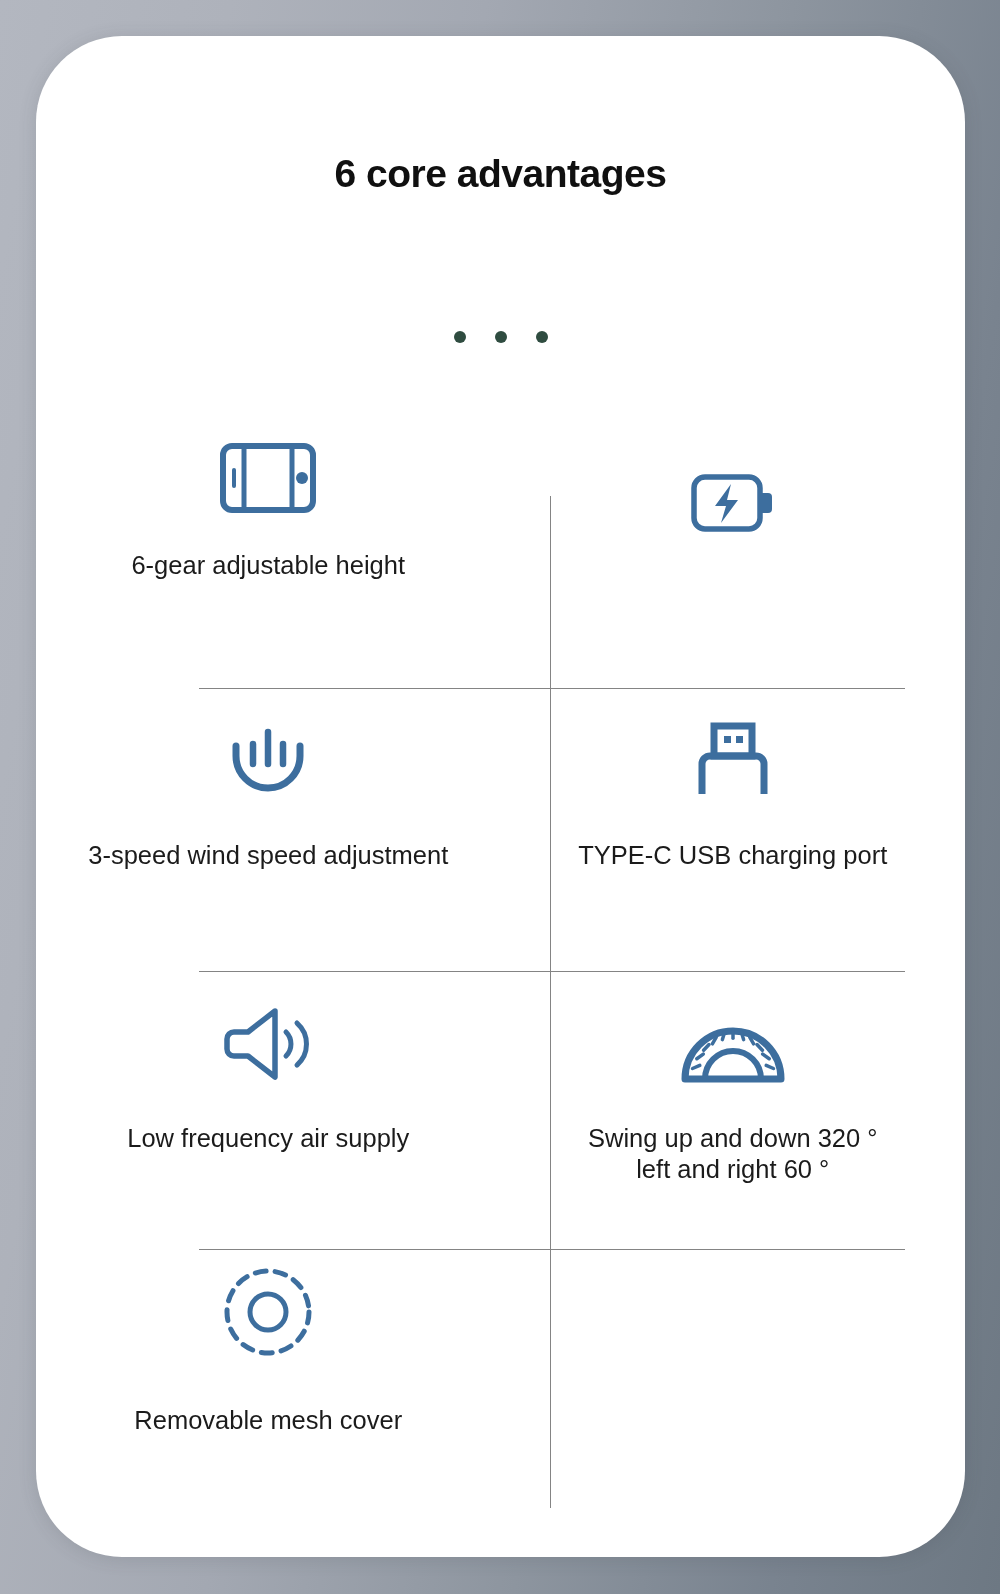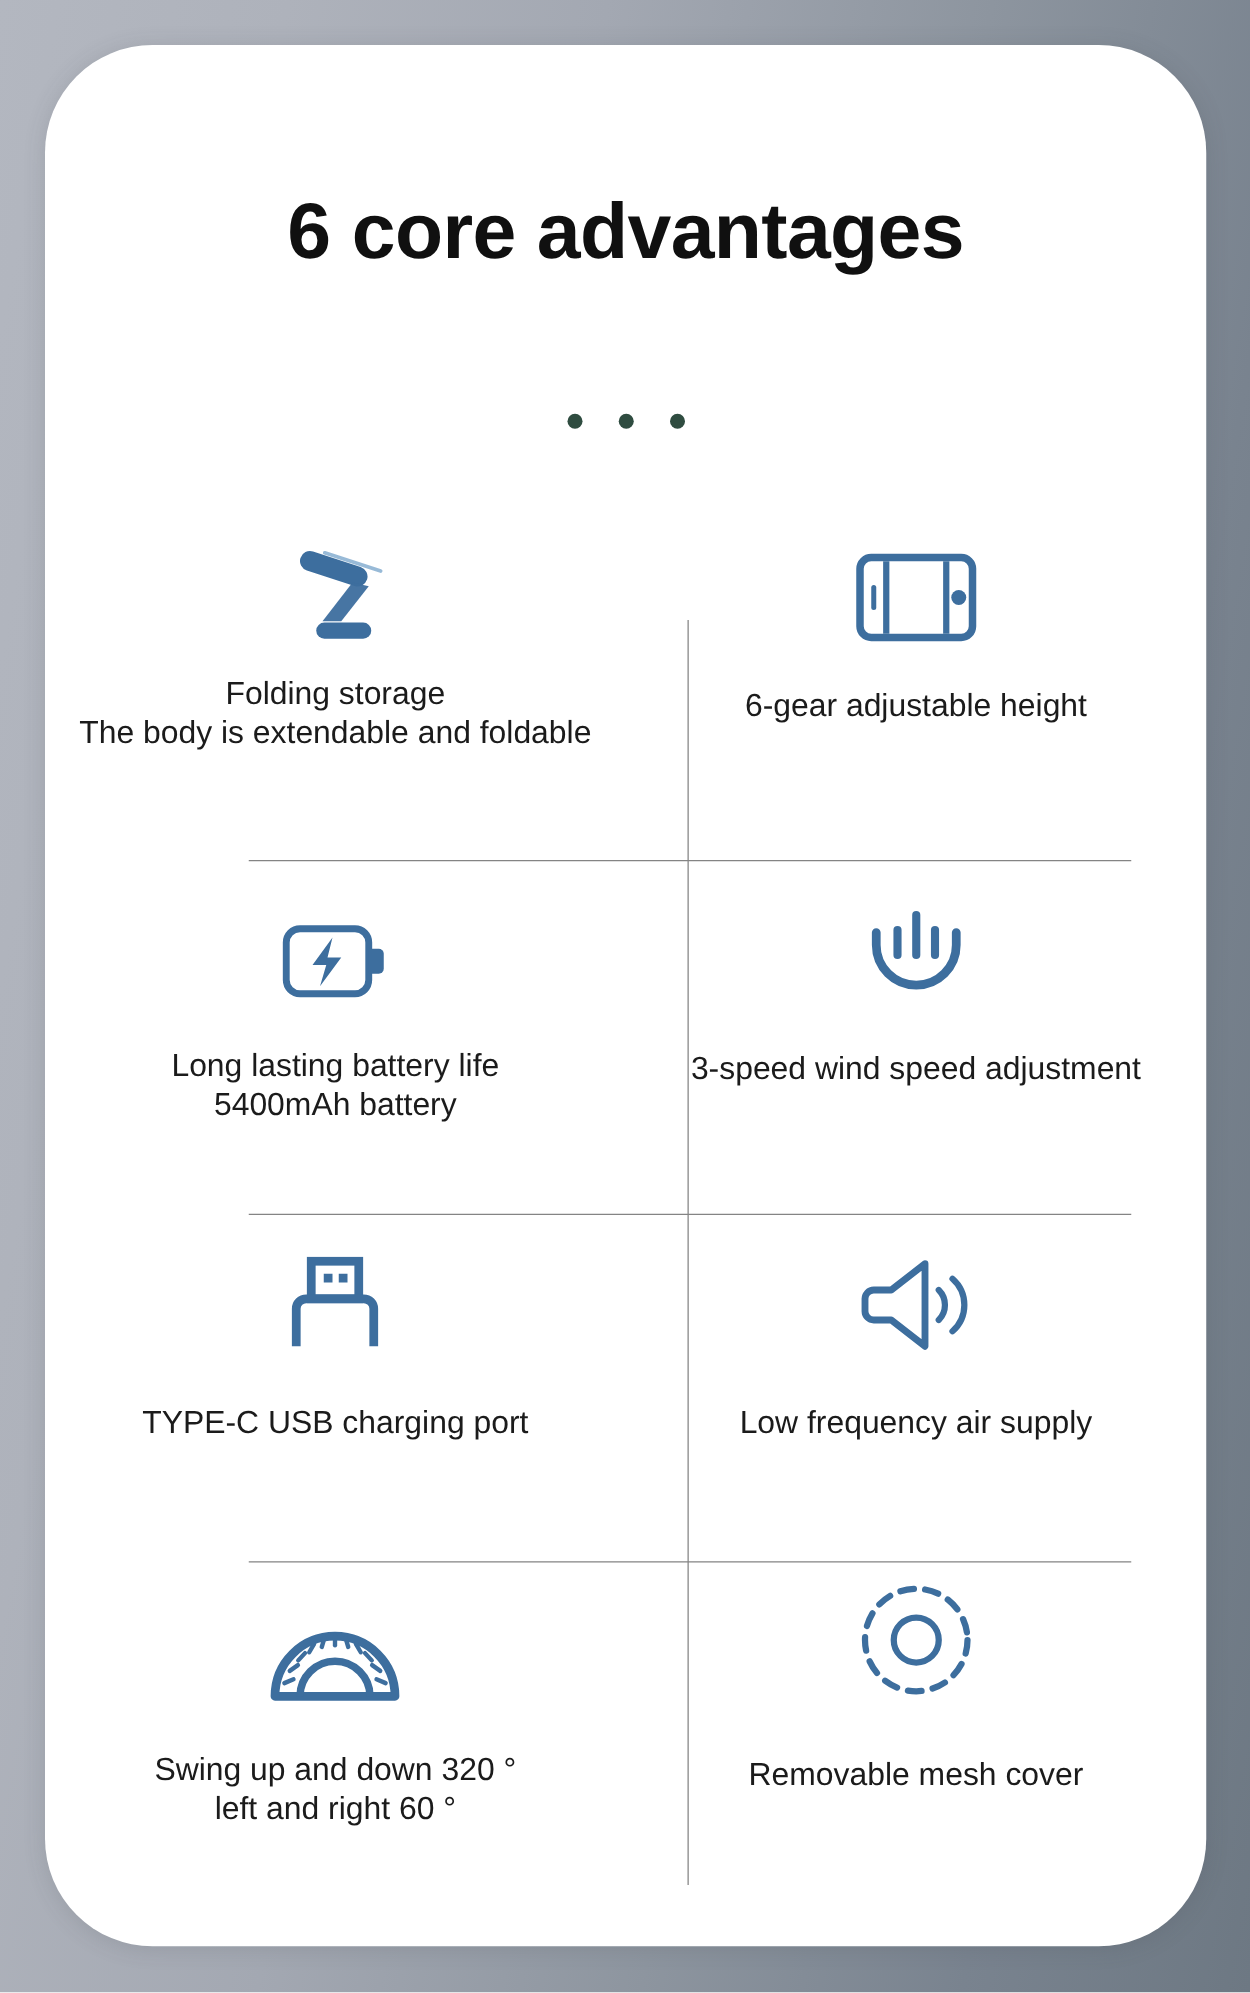--- a/index.html
+++ b/index.html
@@ -43,21 +43,21 @@
 
   
   .title-wrap {
     position: absolute;
     left: 0;
     top: 118px;
     width: 929px;
     text-align: center;
   }
   .title {
-    font-size: 63px;
+    font-size: 39px;
     font-weight: bold;
     color: #101010;
     letter-spacing: -0.5px;
     line-height: 1;
     font-family: "Liberation Sans", sans-serif;
   }
 
   
   .dots {
     position: absolute;
@@ -173,36 +173,20 @@
 
     <div id="grid">
 
       <div class="hline h1"></div>
       <div class="hline h2"></div>
       <div class="hline h3"></div>
       <div class="vline"></div>
 
       <div class="grid-rows">
 
-        <div class="cell c0">
-          <div class="icon-box">
-            <svg class="icon-svg" width="86" height="74" viewBox="0 0 86 74" aria-hidden="true">
-              <g fill="#3d6e9e">
-                <rect x="28" y="58" width="44" height="13" rx="6.5"></rect>
-                <rect x="14" y="7" width="56" height="16" rx="8" transform="rotate(18 42 15)"></rect>
-                <path d="M57 26 L33 57 L48 57 L70 29 Z" opacity="0.95"></path>
-                <rect x="32" y="8" width="50" height="3" rx="1.5" transform="rotate(18 57 10)" fill="#6c9cc6" opacity="0.7"></rect>
-              </g>
-            </svg>
-          </div>
-          <div class="label">
-            <div>Folding storage</div>
-            <div>The body is extendable and foldable</div>
-          </div>
-        </div>
 
         <div class="cell c1">
           <div class="icon-box">
             <svg class="icon-svg" width="98" height="72" viewBox="0 0 98 72" aria-hidden="true">
               <rect x="4" y="4" width="90" height="64" rx="9" fill="none" stroke="#3d6e9e" stroke-width="6"></rect>
               <line x1="25" y1="7" x2="25" y2="65" stroke="#3d6e9e" stroke-width="5"></line>
               <line x1="73" y1="7" x2="73" y2="65" stroke="#3d6e9e" stroke-width="5"></line>
               <rect x="13" y="26" width="4" height="20" rx="2" fill="#3d6e9e"></rect>
               <circle cx="83" cy="36" r="6" fill="#3d6e9e"></circle>
             </svg>
@@ -212,24 +196,20 @@
           </div>
         </div>
 
         <div class="cell c2">
           <div class="icon-box">
             <svg class="icon-svg" width="86" height="62" viewBox="0 0 86 62" aria-hidden="true">
               <rect x="4" y="5" width="66" height="52" rx="11" fill="none" stroke="#3d6e9e" stroke-width="5.5"></rect>
               <path d="M70 21 h8 a4 4 0 0 1 4 4 v12 a4 4 0 0 1 -4 4 h-8 z" fill="#3d6e9e"></path>
               <path d="M41 12 L25 34 h11 L31 51 L48 28 H37 Z" fill="#3d6e9e"></path>
             </svg>
-          </div>
-          <div class="label">
-            <div>Long lasting battery life</div>
-            <div>5400mAh battery</div>
           </div>
         </div>
 
         <div class="cell c3">
           <div class="icon-box">
             <svg class="icon-svg" width="84" height="68" viewBox="0 0 84 68" aria-hidden="true">
               <path d="M10 22 v10 a32 32 0 0 0 64 0 v-10" fill="none" stroke="#3d6e9e" stroke-width="7" stroke-linecap="round"></path>
               <line x1="27" y1="20" x2="27" y2="40" stroke="#3d6e9e" stroke-width="6.5" stroke-linecap="round"></line>
               <line x1="42" y1="8" x2="42" y2="40" stroke="#3d6e9e" stroke-width="6.5" stroke-linecap="round"></line>
               <line x1="57" y1="20" x2="57" y2="40" stroke="#3d6e9e" stroke-width="6.5" stroke-linecap="round"></line>

